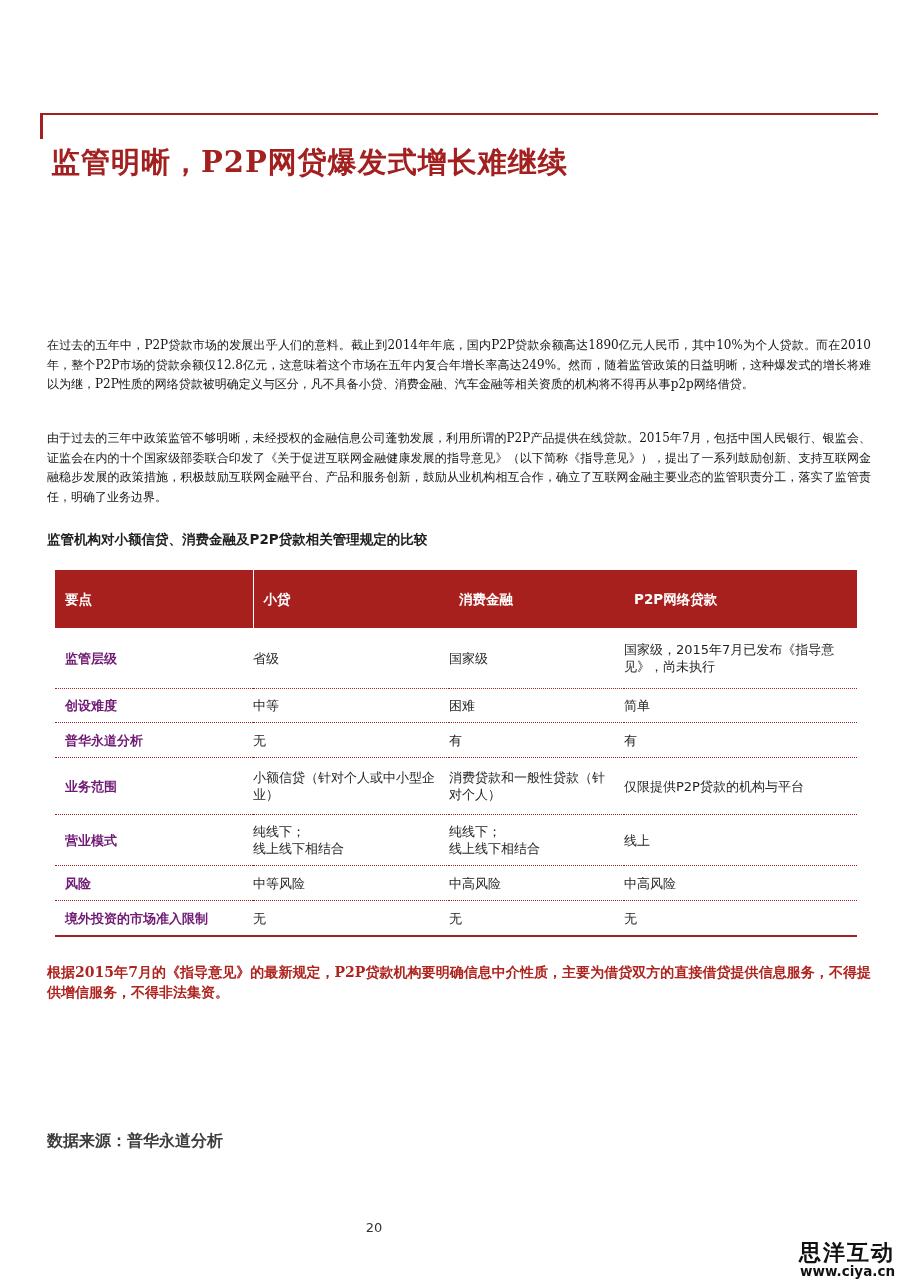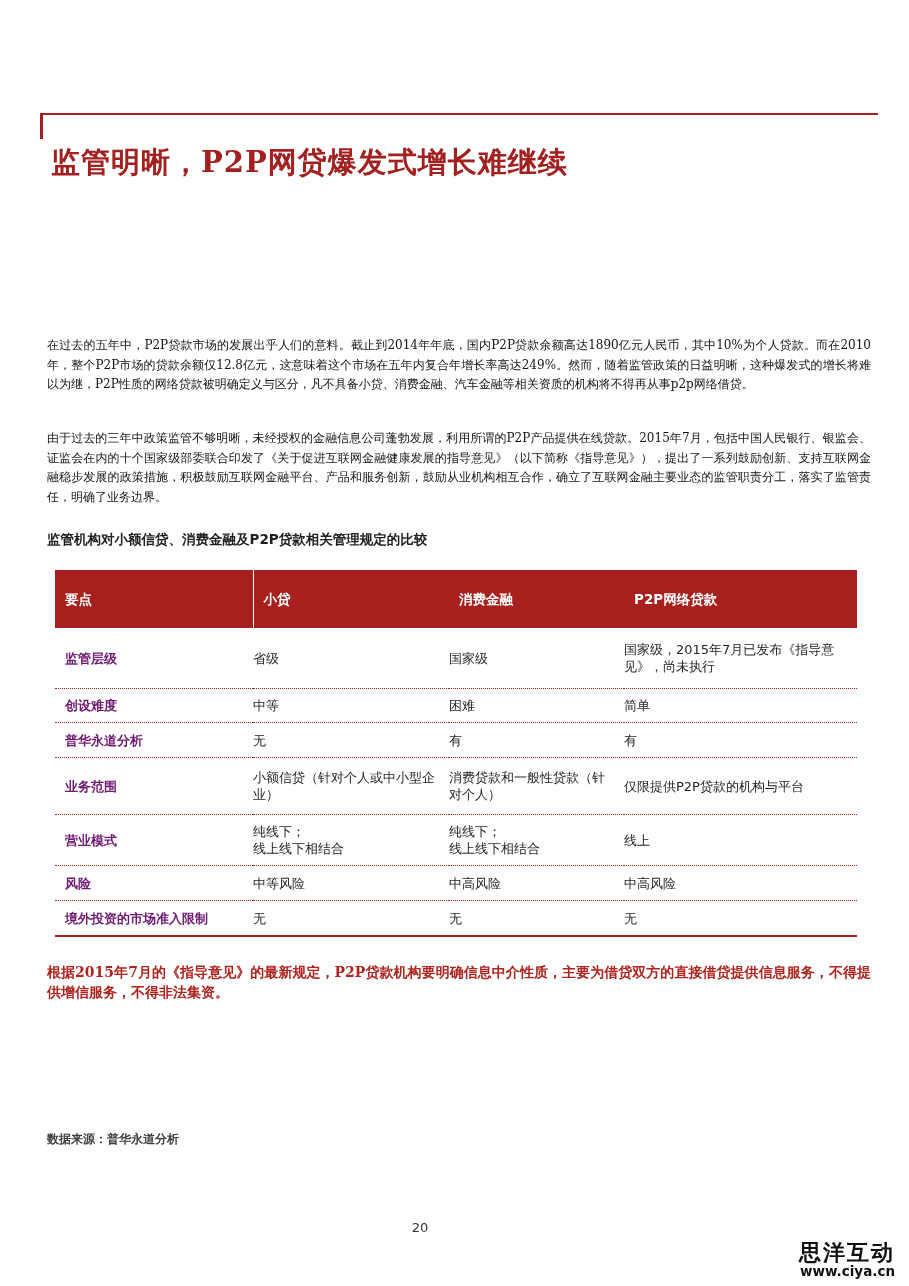--- a/index.html
+++ b/index.html
@@ -61,26 +61,26 @@
   .pre{white-space:pre-line;}
   
   .note{
     left:47px;top:930px;width:824px;
     font-family:"DejaVu Serif","Liberation Serif",serif;
     font-size:14px;line-height:20px;font-weight:bold;color:#AE241E;text-align:justify;margin-top:32px;
   }
   
   .source{
     left:47px;top:1131px;width:500px;
-    font-size:12px;font-weight:bold;color:#3d3d3d;
+    font-size:16px;font-weight:bold;color:#3d3d3d;
   }
   
   .pageno{
     left:0;top:1220px;width:748px;text-align:center;
-    font-size:13px;color:#333333;margin-left:46px;
+    font-size:13px;color:#333333;
   }
   
   .watermark{
     right:14px;top:1241px;text-align:right;line-height:1.05;
     color:#111111;font-weight:bold;
     text-shadow:-1.5px -1.5px 0 #fff,1.5px -1.5px 0 #fff,-1.5px 1.5px 0 #fff,1.5px 1.5px 0 #fff,0 1.5px 0 #fff,0 -1.5px 0 #fff,1.5px 0 0 #fff,-1.5px 0 0 #fff;
   }
   .watermark .wm-name{font-size:22px;letter-spacing:2px;display:block;}
   .watermark .wm-url{font-size:13.5px;display:block;}
 </style>

